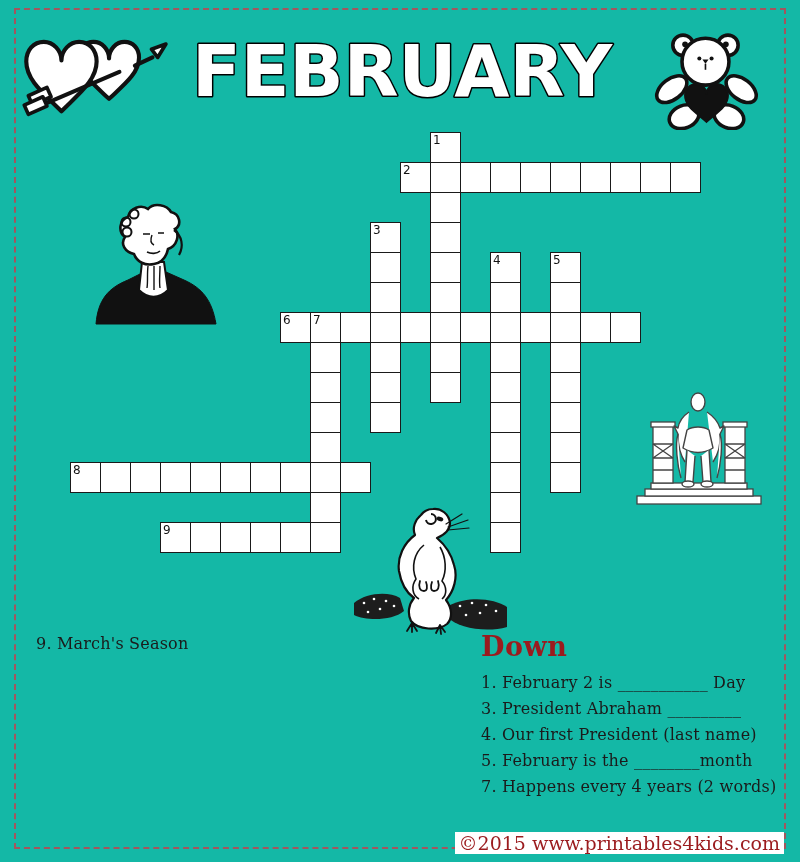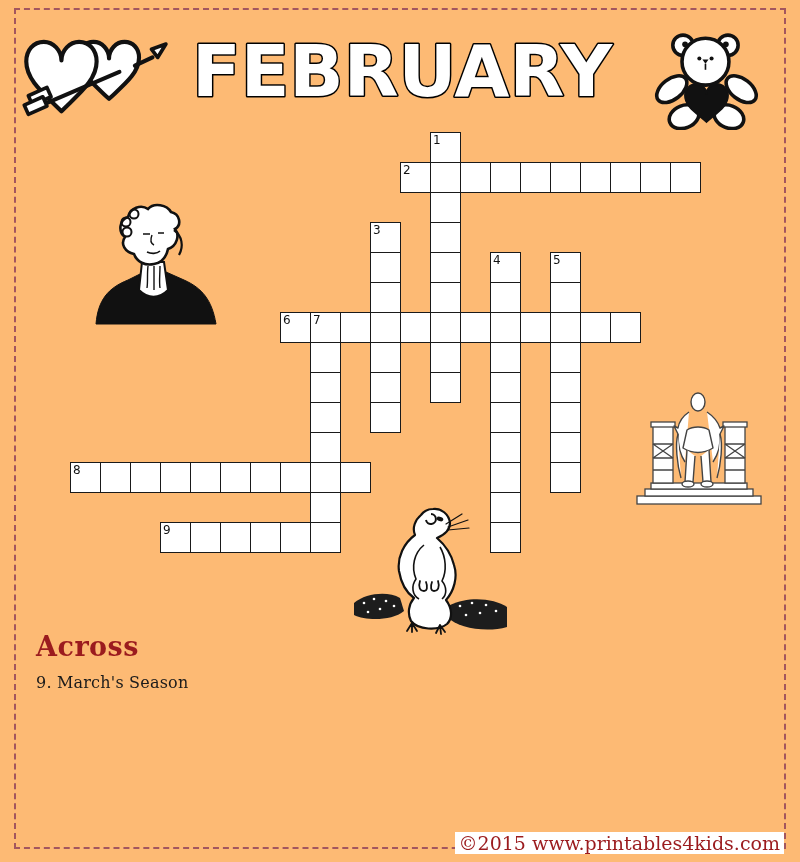--- a/index.html
+++ b/index.html
@@ -1,21 +1,21 @@
 <!DOCTYPE html>
 <html style="--accent: #9b1b1e; --border: #a3565e; --grid: #1a1a1a;"><head>
 <meta charset="utf-8">
 <style>
   :root{
     --accent:#9b1b1e;
     --border:#a3565e;
     --grid:#1a1a1a;
   }
   html,body{margin:0;padding:0;background:#fff;}
-  #page{position:relative;width:800px;height:862px;background:#fdba74;overflow:hidden;
+  #page{position:relative;width:800px;height:862px;background:#14b8a6;overflow:hidden;
         font-family:"DejaVu Serif",serif;}
   #page-border{position:absolute;left:14px;top:8px;width:772px;height:841px;
         border:2px dashed var(--border);box-sizing:border-box;z-index:0;}
   
   #title-svg{position:absolute;left:183px;top:28px;width:438px;height:88px;z-index:1;}
   #hearts-icon{position:absolute;left:18px;top:26px;width:150px;height:96px;z-index:1;}
   #bear-icon{position:absolute;left:653px;top:30px;width:108px;height:100px;z-index:1;}
   
   #washington{position:absolute;left:90px;top:202px;width:132px;height:124px;z-index:1;}
   #lincoln{position:absolute;left:633px;top:386px;width:132px;height:122px;z-index:1;}
@@ -246,22 +246,31 @@
       <span class="cellnum" style="left: 373px; top: 223px;">3</span>
       <span class="cellnum" style="left: 493px; top: 253px;">4</span>
       <span class="cellnum" style="left: 553px; top: 253px;">5</span>
       <span class="cellnum" style="left: 283px; top: 313px;">6</span>
       <span class="cellnum" style="left: 313px; top: 313px;">7</span>
       <span class="cellnum" style="left: 73px; top: 463px;">8</span>
       <span class="cellnum" style="left: 163px; top: 523px;">9</span>
     </div>
 
   <div id="across-col" class="clue-col">
-    <h2 class="clue-heading">Across</h2>
     <ul class="clues">
       <li>9. March's Season</li>
     </ul>
   </div>
 
+  <div id="down-col" class="clue-col">
+    <h2 class="clue-heading">Down</h2>
+    <ul class="clues">
+      <li>1. February 2 is ___________ Day</li>
+      <li>3. President Abraham _________</li>
+      <li>4. Our first President (last name)</li>
+      <li>5. February is the ________month</li>
+      <li>7. Happens every 4 years (2 words)</li>
+    </ul>
+  </div>
 
   <div id="copyright">©2015 www.printables4kids.com</div>
 
 </div>
 
 </body></html>

